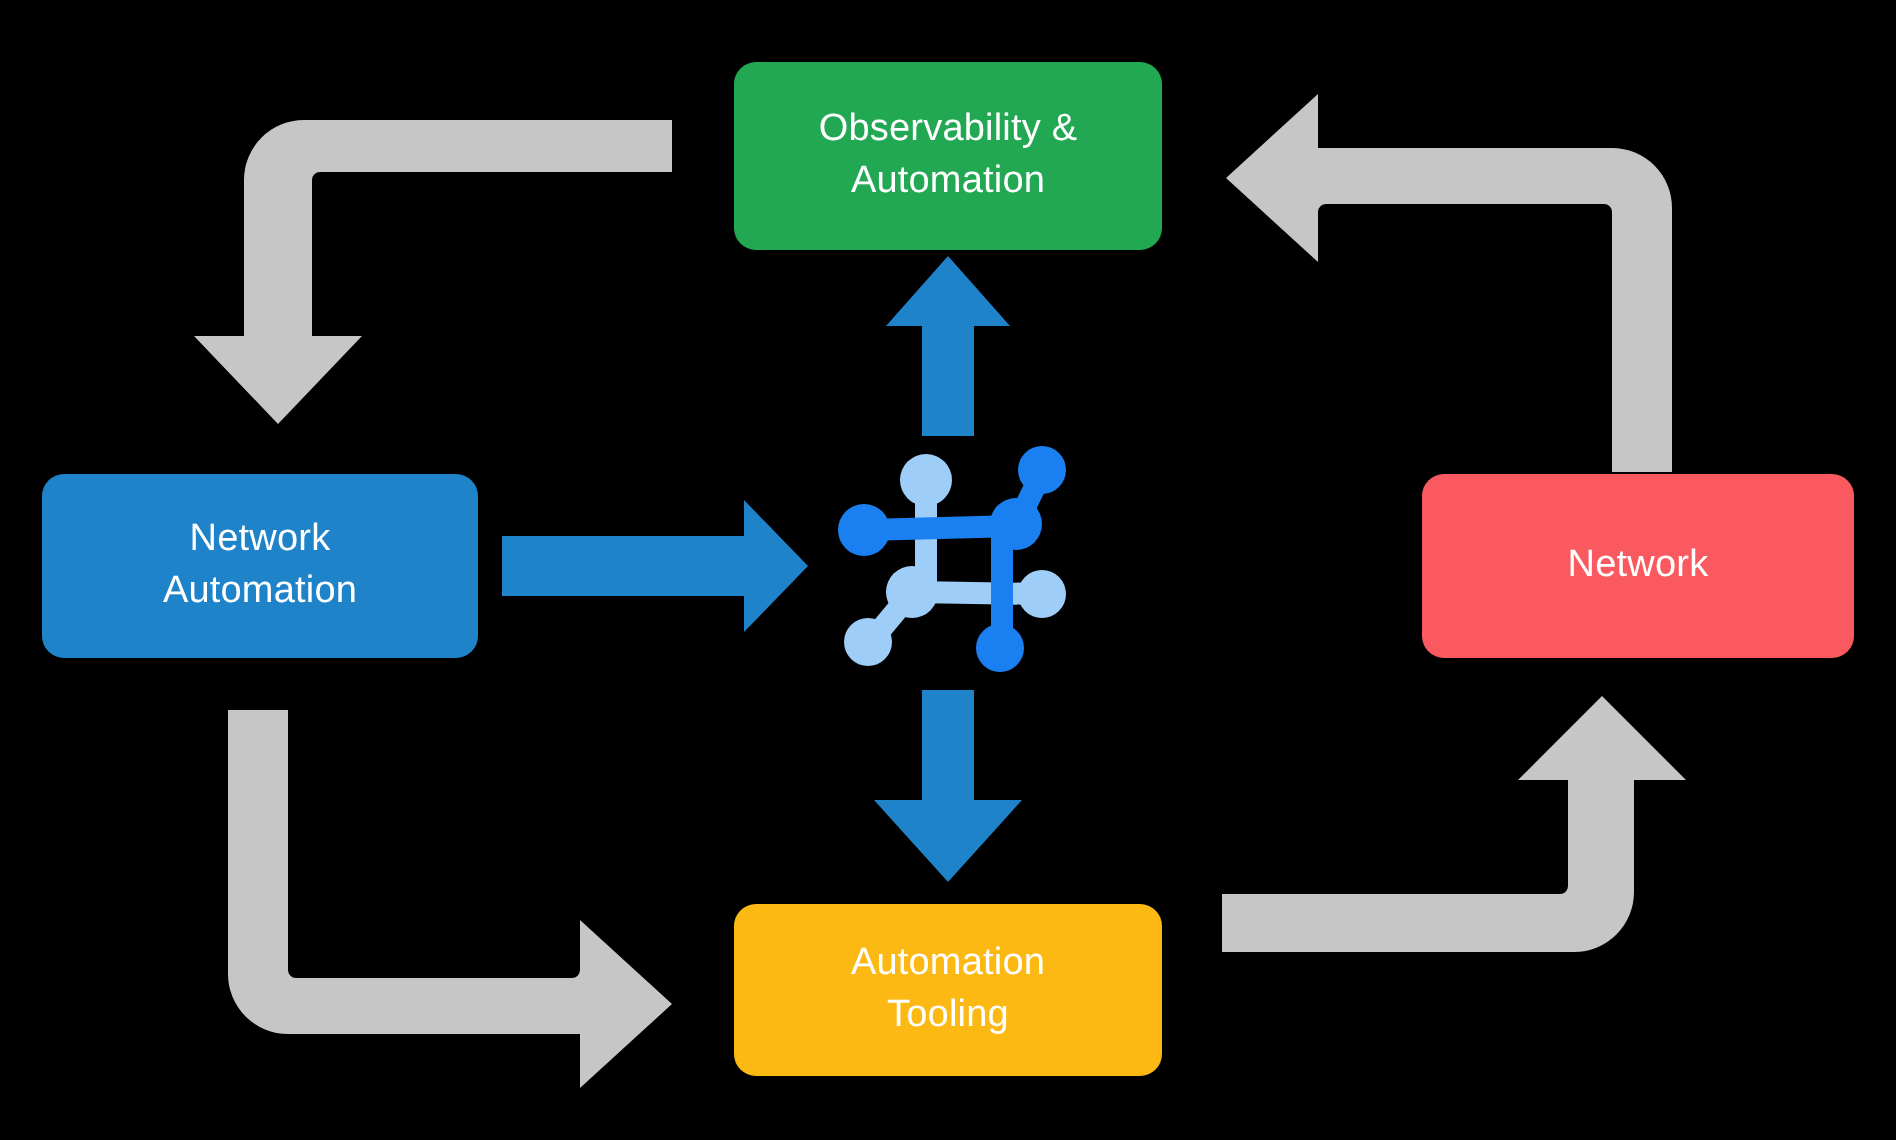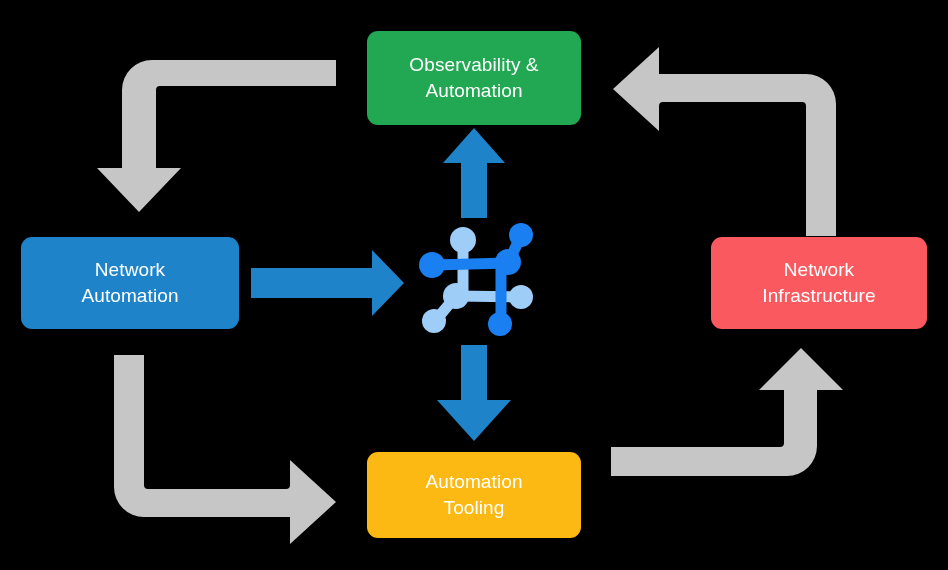--- a/index.html
+++ b/index.html
@@ -125,20 +125,20 @@
 
   <div class="node-box" id="box-observability">
     <span class="box-label"><span>Observability &amp;</span><br><span>Automation</span></span>
   </div>
 
   <div class="node-box" id="box-network-operations">
     <span class="box-label"><span>Network</span><br><span>Automation</span></span>
   </div>
 
   <div class="node-box" id="box-network-infrastructure">
-    <span class="box-label"><span>Network</span><br><span>Infrastructure</span></span>
+    <span class="box-label"><span>Network</span><br></span>
   </div>
 
   <div class="node-box" id="box-automation-tooling">
     <span class="box-label"><span>Automation</span><br><span>Tooling</span></span>
   </div>
 
 </div>
 
 </body></html>

